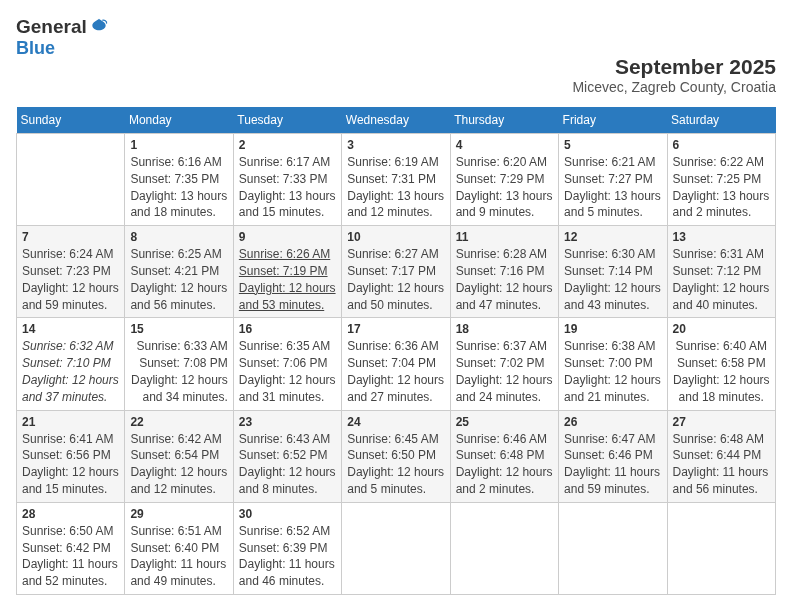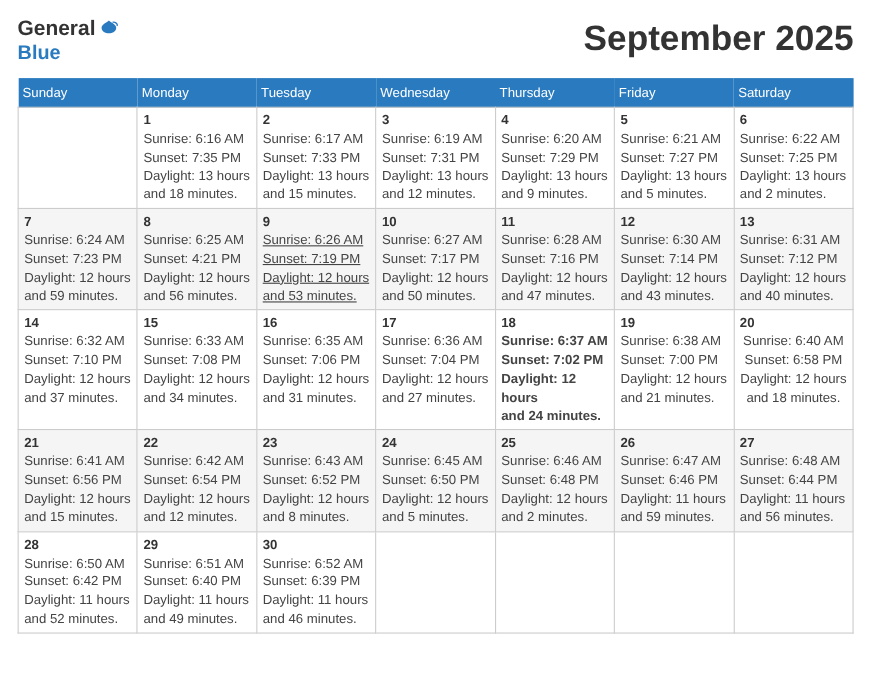--- a/index.html
+++ b/index.html
@@ -37,23 +37,24 @@
     }
     .logo-icon {
       width: 20px;
       height: 20px;
       margin-left: 2px;
     }
     .title-section {
       text-align: right;
     }
     .month-title {
-      font-size: 32px;
+      font-size: 21px;
       font-weight: bold;
       color: #333;
+      margin-top: 39px;
     }
     .location {
       font-size: 14px;
       color: #555;
     }
     table {
       width: 100%;
       border-collapse: collapse;
       font-size: 11px;
     }
@@ -103,20 +104,21 @@
       <span class="logo-general">General</span>
       <svg class="logo-icon" viewBox="0 0 24 24">
         <path d="M12 2 C14 4 20 6 20 10 C20 14 16 16 12 16 C8 16 4 14 4 10 C4 6 10 4 12 2 Z" fill="#2a7abf"></path>
         <path d="M16 4 C18 3 22 5 21 8" fill="none" stroke="#2a7abf" stroke-width="1.5"></path>
       </svg>
     </div>
     <span class="logo-blue">Blue</span>
   </div>
   <div class="title-section">
     <div class="month-title">September 2025</div>
+    <div class="location">Micevec, Zagreb County, Croatia</div>
   </div>
 </div>
 
 <table>
   <thead>
     <tr>
     <th>Sunday</th>
         <th>Monday</th>
         <th>Tuesday</th>
         <th>Wednesday</th>
@@ -218,49 +220,49 @@
           <span class="day-num">13</span>
           <div class="day-detail" style="white-space: pre-line;">Sunrise: 6:31 AM
 Sunset: 7:12 PM
 Daylight: 12 hours
 and 40 minutes.</div>
         </td>
       </tr>
       <tr class="row-white">
         <td>
           <span class="day-num">14</span>
-          <div class="day-detail" style="white-space: pre-line;">Sunrise: 6:32 AM
+          <div class="day-detail" style="white-space: pre-line; font-style: italic;">Sunrise: 6:32 AM
 Sunset: 7:10 PM
 Daylight: 12 hours
 and 37 minutes.</div>
         </td>
         <td>
           <span class="day-num">15</span>
-          <div class="day-detail" style="white-space: pre-line;">Sunrise: 6:33 AM
+          <div class="day-detail" style="white-space: pre-line; text-align: right;">Sunrise: 6:33 AM
 Sunset: 7:08 PM
 Daylight: 12 hours
 and 34 minutes.</div>
         </td>
         <td>
           <span class="day-num">16</span>
           <div class="day-detail" style="white-space: pre-line;">Sunrise: 6:35 AM
 Sunset: 7:06 PM
 Daylight: 12 hours
 and 31 minutes.</div>
         </td>
         <td>
           <span class="day-num">17</span>
           <div class="day-detail" style="white-space: pre-line;">Sunrise: 6:36 AM
 Sunset: 7:04 PM
 Daylight: 12 hours
 and 27 minutes.</div>
         </td>
         <td>
           <span class="day-num">18</span>
-          <div class="day-detail" style="white-space: pre-line; font-weight: bold;">Sunrise: 6:37 AM
+          <div class="day-detail" style="white-space: pre-line;">Sunrise: 6:37 AM
 Sunset: 7:02 PM
 Daylight: 12 hours
 and 24 minutes.</div>
         </td>
         <td>
           <span class="day-num">19</span>
           <div class="day-detail" style="white-space: pre-line;">Sunrise: 6:38 AM
 Sunset: 7:00 PM
 Daylight: 12 hours
 and 21 minutes.</div>

